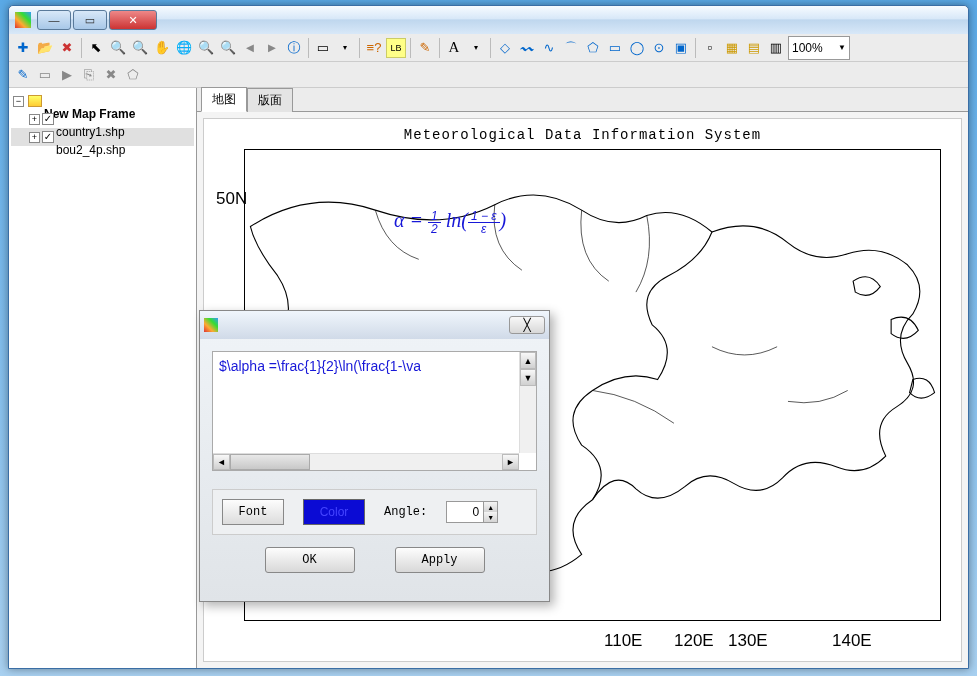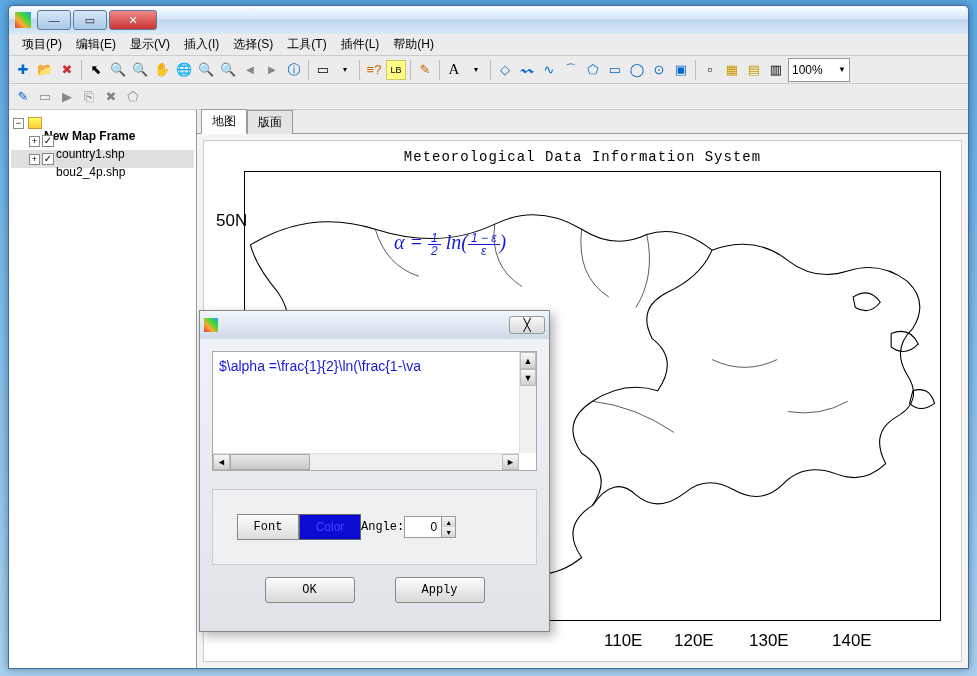--- a/index.html
+++ b/index.html
@@ -44,21 +44,21 @@
 .dialog-title { height: 28px; background: linear-gradient(to bottom, #f0f6fc, #d0dae8); display: flex; align-items: center; padding: 0 4px; justify-content: space-between;}
 .dialog-close { width: 36px; height: 18px; border: 1px solid #999; border-radius: 3px; background: linear-gradient(#f8f8f8,#d8d8d8); display:flex; align-items:center; justify-content:center; font-size:12px; cursor:pointer;}
 .dialog-body { padding: 12px; }
 .text-input-box { background: #fff; border: 1px solid #aaa; height: 120px; position: relative; }
 .text-input { padding: 6px; color: #1818d8; font-family: Arial; font-size: 14px; white-space: nowrap; overflow:hidden;}
 .vscroll { position: absolute; right: 0; top: 0; bottom: 17px; width: 17px; background: #f0f0f0; border-left:1px solid #ddd;}
 .vscroll-btn { height: 17px; background: linear-gradient(#f8f8f8,#d0d0d0); border:1px solid #bbb; display:flex; align-items:center; justify-content:center; font-size:9px;}
 .hscroll { position: absolute; left: 0; right: 17px; bottom: 0; height: 17px; background: #f0f0f0; border-top:1px solid #ddd; display:flex;}
 .hscroll-btn { width: 17px; background: linear-gradient(#f8f8f8,#d0d0d0); border:1px solid #bbb; display:flex; align-items:center; justify-content:center; font-size:9px;}
 .hscroll-thumb { width: 80px; background: linear-gradient(#e8e8e8,#c8c8c8); border:1px solid #aaa; margin:0;}
-.dialog-row { display: flex; align-items: center; gap: 0; margin-top: 18px; padding: 24px; border:1px solid #ccc; background:#eef0f2;}
+.dialog-row { display: flex; align-items: center; gap: 19px; margin-top: 18px; padding: 9px; border:1px solid #ccc; background:#eef0f2;}
 .dlg-btn { min-width: 62px; height: 26px; border: 1px solid #888; background: linear-gradient(#fdfdfd,#dcdcdc); cursor: pointer; display:flex; align-items:center; justify-content:center; font-family:"Courier New",monospace;}
 .color-swatch { width: 62px; height: 26px; background: #0b0bd4; border:1px solid #666; display:flex; align-items:center; justify-content:center; color:#44f; font-size:11px;}
 .angle-label { font-family: "Courier New", monospace; }
 .spinner { display: flex; border:1px solid #999; height:22px;}
 .spinner input { width: 36px; border: none; text-align: right; padding-right: 4px; outline:none; font-family:inherit;}
 .spinner-btns { display: flex; flex-direction: column; width: 14px; }
 .spinner-btns div { flex:1; border-left:1px solid #999; background:linear-gradient(#f4f4f4,#d4d4d4); font-size:7px; display:flex; align-items:center; justify-content:center; cursor:pointer;}
 .dialog-footer { display: flex; justify-content: center; gap: 40px; padding: 12px 0 16px; }
 .dlg-footer-btn { width: 90px; height: 26px; border: 1px solid #888; background: linear-gradient(#fdfdfd,#d8d8d8); cursor: pointer; font-family:"Courier New",monospace; border-radius:3px;}
 svg.map-svg { position:absolute; inset:0; width:100%; height:100%;}
@@ -69,30 +69,20 @@
 <div class="window">
   <div class="titlebar">
     <span class="titlebar-icon"></span>
     <div class="win-buttons">
       <div class="win-btn">—</div>
       <div class="win-btn">▭</div>
       <div class="win-btn close">✕</div>
     </div>
   </div>
 
-  <div class="menubar">
-    <span class="menu-item">项目(P)</span>
-    <span class="menu-item">编辑(E)</span>
-    <span class="menu-item">显示(V)</span>
-    <span class="menu-item">插入(I)</span>
-    <span class="menu-item">选择(S)</span>
-    <span class="menu-item">工具(T)</span>
-    <span class="menu-item">插件(L)</span>
-    <span class="menu-item">帮助(H)</span>
-  </div>
 
   <div class="toolbar">
     <div class="tool-btn" style="color:#06c">✚</div>
     <div class="tool-btn" style="color:#c90">📂</div>
     <div class="tool-btn" style="color:#c33">✖</div>
     <div class="tool-sep"></div>
     <div class="tool-btn">⬉</div>
     <div class="tool-btn">🔍</div>
     <div class="tool-btn" style="color:#06c">🔍</div>
     <div class="tool-btn" style="color:#06c">✋</div>
@@ -173,21 +163,21 @@
            <svg class="map-svg" viewBox="0 0 640 430" preserveAspectRatio="none">
              <path d="M5 70 Q60 35 120 55 Q180 75 230 50 Q270 30 310 55 Q340 75 370 60 Q400 50 430 75 Q420 100 390 115 Q360 130 375 160 Q400 180 380 210 Q350 200 320 220 Q290 240 310 270 Q340 290 320 320 Q290 340 310 370 Q280 395 250 380 Q215 360 185 385 Q150 405 120 380 Q95 355 70 375 Q40 395 15 370 Q5 330 25 300 Q45 270 30 240 Q10 205 30 175 Q50 145 30 115 Q10 90 5 70 Z" fill="none" stroke="#000" stroke-width="1"></path>
              <path d="M430 75 Q470 60 500 85 Q525 105 555 95 Q585 85 610 105 Q630 125 615 150 Q595 170 610 195 Q625 220 600 235 Q575 250 590 280 Q570 300 545 290 Q515 278 495 300 Q475 320 450 305 Q425 290 405 308 Q380 328 360 310 Q340 290 320 320" fill="none" stroke="#000" stroke-width="1"></path>
              <path d="M120 55 Q130 90 160 100 M230 50 Q225 90 255 110 M310 55 Q305 100 335 120 M370 60 Q378 100 360 130 M320 220 Q360 225 395 250 M430 180 Q460 195 490 180 M500 230 Q530 235 555 220" fill="none" stroke="#000" stroke-width="0.6"></path>
              <path d="M560 120 Q575 110 585 125 Q575 138 562 130 Z M595 155 Q612 148 620 165 Q608 178 595 168 Z M615 210 Q630 205 635 222 Q622 232 612 222 Z" fill="none" stroke="#000" stroke-width="1"></path>
            </svg>
         </div>
         <div class="axis-label" style="left:12px; top:70px">50N</div>
         <div class="axis-label" style="bottom:10px; left:400px">110E</div>
         <div class="axis-label" style="bottom:10px; left:470px">120E</div>
-        <div class="axis-label" style="bottom:10px; left:545px">130E</div>
+        <div class="axis-label" style="bottom:10px; left:524px">130E</div>
         <div class="axis-label" style="bottom:10px; left:628px">140E</div>
         <div class="formula" id="formula">α = <span style="display:inline-block;vertical-align:middle;text-align:center;line-height:1"><span style="display:block;border-bottom:1px solid #1818d8;padding:0 3px">1</span><span style="display:block;padding:0 3px">2</span></span> ln(<span style="display:inline-block;vertical-align:middle;text-align:center;line-height:1"><span style="display:block;border-bottom:1px solid #1818d8;padding:0 3px">1 − ε</span><span style="display:block;padding:0 3px">ε</span></span>)</div>
       </div>
     </div>
   </div>
 
 </div>
 
 <div class="dialog">
   <div class="dialog-title">

